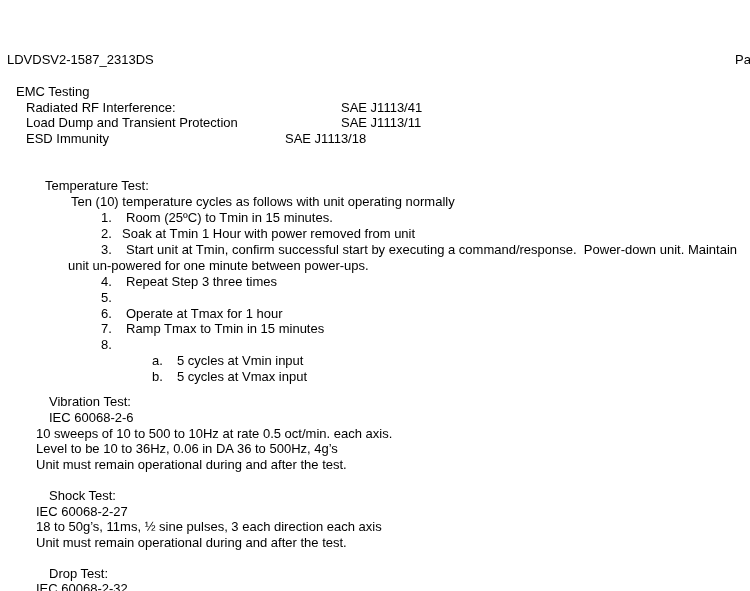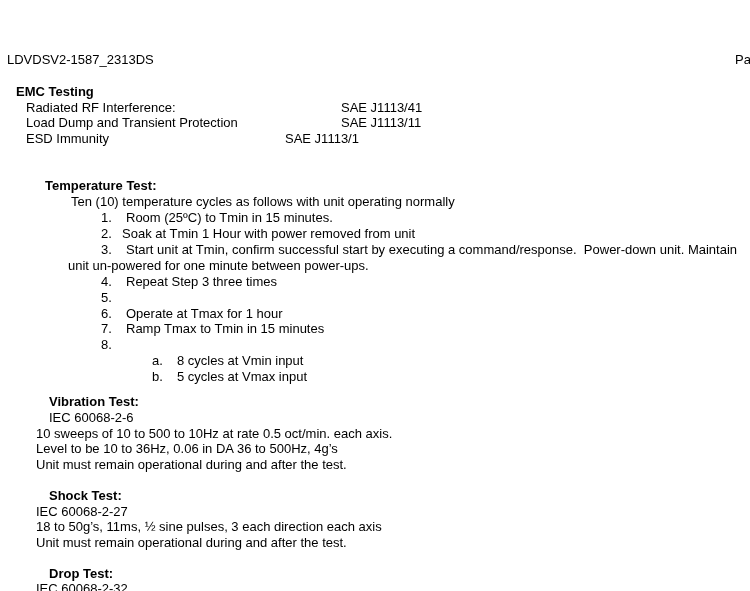--- a/index.html
+++ b/index.html
@@ -15,40 +15,40 @@
     overflow: hidden;
     background: #ffffff;
   }
   .line {
     position: absolute;
     font-size: 13px;
     line-height: 15px;
     white-space: pre;   
     color: #000000;
   }
-  .b { font-weight: bold; }
+  .b { font-weight: normal; }
 </style>
 </head>
 <body>
 
 <div class="page">
 
   <div class="line" style="top:52px; left:7px;">LDVDSV2-1587_2313DS</div>
   <div class="line" style="top:52px; left:735px;">Pa</div>
 
   <div class="line b" style="top:84px; left:16px;">EMC Testing</div>
 
   <div class="line" style="top:100px; left:26px;">Radiated RF Interference:</div>
   <div class="line" style="top:100px; left:341px;">SAE J1113/41</div>
 
   <div class="line" style="top:115px; left:26px;">Load Dump and Transient Protection</div>
   <div class="line" style="top:115px; left:341px;">SAE J1113/11</div>
 
   <div class="line" style="top:131px; left:26px;">ESD Immunity</div>
-  <div class="line" style="top:131px; left:285px;">SAE J1113/1</div>
+  <div class="line" style="top:131px; left:285px;">SAE J1113/18</div>
 
   <div class="line b" style="top:178px; left:45px;">Temperature Test:</div>
   <div class="line" style="top:194px; left:71px;">Ten (10) temperature cycles as follows with unit operating normally</div>
 
   <div class="line" style="top:210px; left:101px;">1.</div>
   <div class="line" style="top:210px; left:126px;">Room (25ºC) to Tmin in 15 minutes.</div>
 
   <div class="line" style="top:226px; left:101px;">2.</div>
   <div class="line" style="top:226px; left:122px;">Soak at Tmin 1 Hour with power removed from unit</div>
 
@@ -64,21 +64,21 @@
 
   <div class="line" style="top:306px; left:101px;">6.</div>
   <div class="line" style="top:306px; left:126px;">Operate at Tmax for 1 hour</div>
 
   <div class="line" style="top:321px; left:101px;">7.</div>
   <div class="line" style="top:321px; left:126px;">Ramp Tmax to Tmin in 15 minutes</div>
 
   <div class="line" style="top:337px; left:101px;">8.</div>
 
   <div class="line" style="top:353px; left:152px;">a.</div>
-  <div class="line" style="top:353px; left:177px;">8 cycles at Vmin input</div>
+  <div class="line" style="top:353px; left:177px;">5 cycles at Vmin input</div>
 
   <div class="line" style="top:369px; left:152px;">b.</div>
   <div class="line" style="top:369px; left:177px;">5 cycles at Vmax input</div>
 
   <div class="line b" style="top:394px; left:49px;">Vibration Test:</div>
   <div class="line" style="top:410px; left:49px;">IEC 60068-2-6</div>
   <div class="line" style="top:426px; left:36px;">10 sweeps of 10 to 500 to 10Hz at rate 0.5 oct/min. each axis.</div>
   <div class="line" style="top:441px; left:36px;">Level to be 10 to 36Hz, 0.06 in DA 36 to 500Hz, 4g’s</div>
   <div class="line" style="top:457px; left:36px;">Unit must remain operational during and after the test.</div>
 

